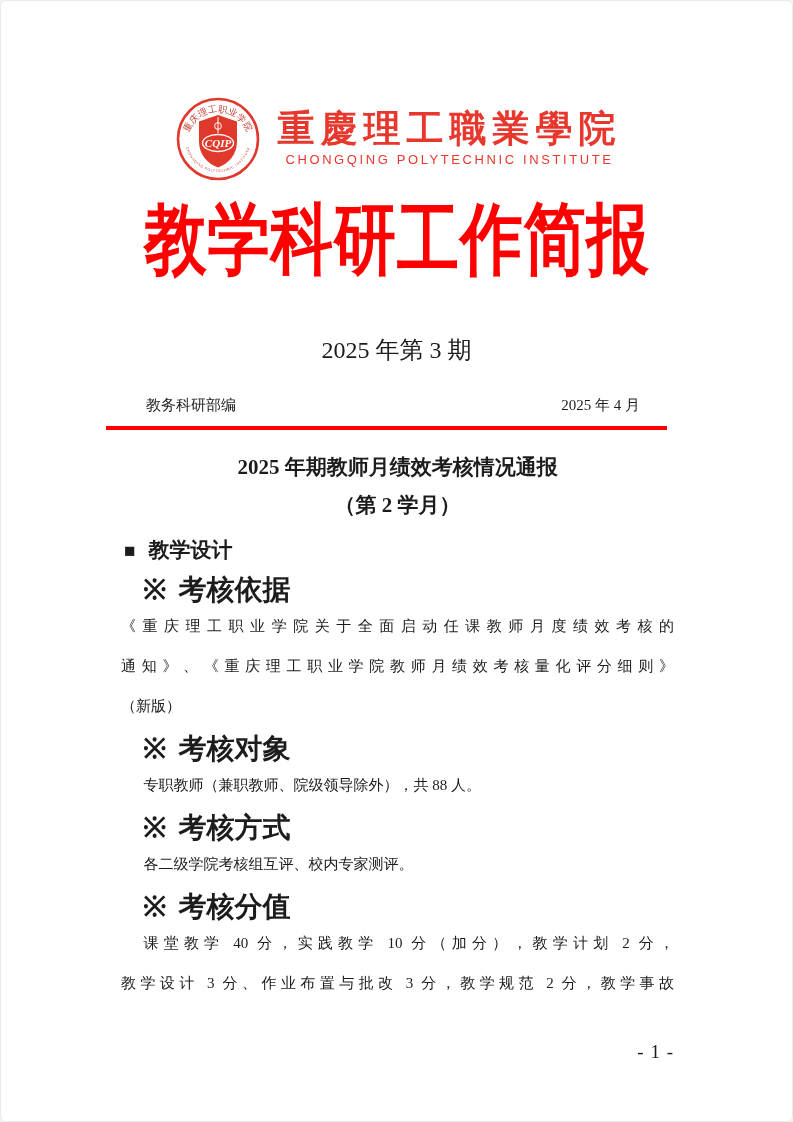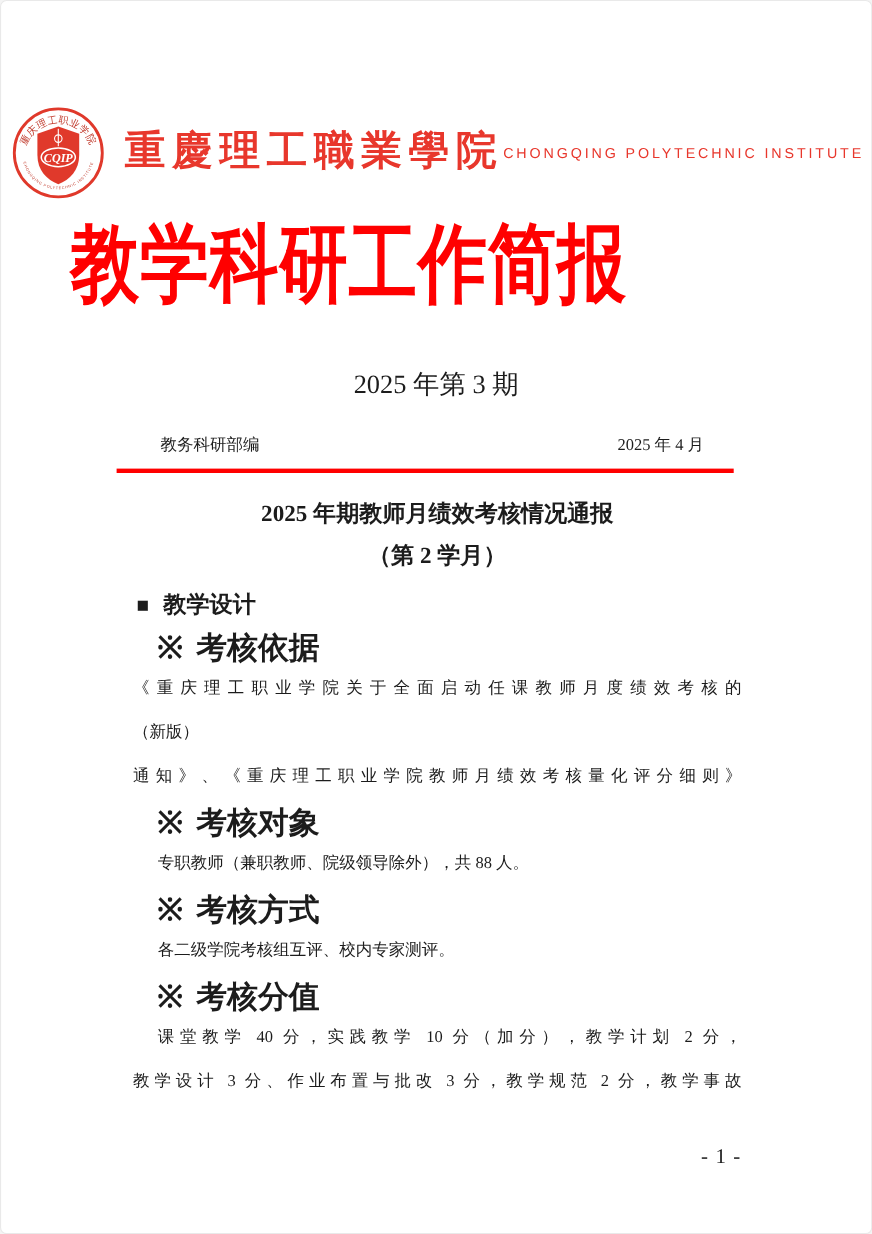--- a/index.html
+++ b/index.html
@@ -13,33 +13,33 @@
     color:#1c1c1c;
     overflow:hidden;
     box-sizing:border-box;
   }
   
   .logo-row{
     margin-top:94px;
     display:flex;justify-content:center;align-items:center;gap:14px;
   }
   .seal{width:92px;height:86px;flex:0 0 auto;}
-  .logo-names{display:flex;flex-direction:row;align-items:center;}
+  .logo-names{display:flex;flex-direction:column;align-items:center;}
   .logo-cn{
     font-size:37px;font-weight:bold;color:#e8372c;
     letter-spacing:6px;line-height:1.1;white-space:nowrap;
     font-family:"Liberation Serif","DejaVu Serif",serif;
   }
   .logo-en{
     font-size:13px;color:#e8372c;letter-spacing:2.6px;
     margin-top:3px;white-space:nowrap;
     font-family:"Liberation Sans","DejaVu Sans",sans-serif;
   }
   .masthead{
-    margin:10px 0 0 0;text-align:left;line-height:98px;height:100px;
+    margin:10px 0 0 0;text-align:center;line-height:98px;height:100px;
   }
   .masthead-inner{
     display:inline-block;
     font-size:78px;font-weight:900;color:#ff0000;
     transform:scaleX(0.80);transform-origin:center;
     white-space:nowrap;letter-spacing:1px;
   }
   .issue-line{
     margin-top:44px;text-align:center;
     font-size:24px;line-height:30px;
@@ -135,22 +135,22 @@
 
     <div class="h-sec">
       <span class="sq">■</span><span>教学设计</span>
     </div>
 
     <div class="sub">
       <div class="sub-label">
         <span class="star">※</span><span>考核依据</span>
       </div>
       <div class="pline just">《重庆理工职业学院关于全面启动任课教师月度绩效考核的</div>
+      <div class="pline just">通知》、《重庆理工职业学院教师月绩效考核量化评分细则》</div>
       <div class="pline">（新版）</div>
-      <div class="pline just">通知》、《重庆理工职业学院教师月绩效考核量化评分细则》</div>
     </div>
 
     <div class="sub">
       <div class="sub-label">
         <span class="star">※</span><span>考核对象</span>
       </div>
       <div class="pline fl">专职教师（兼职教师、院级领导除外），共 88 人。</div>
     </div>
 
     <div class="sub">

